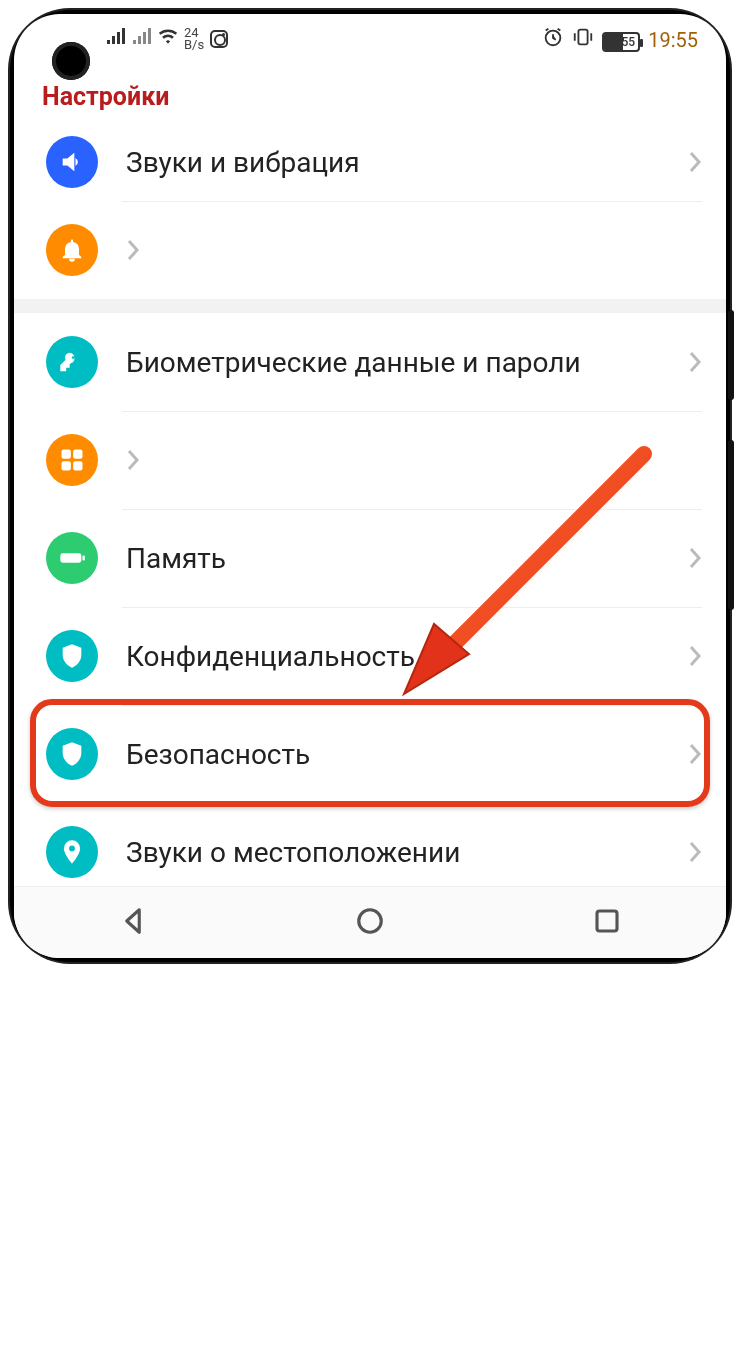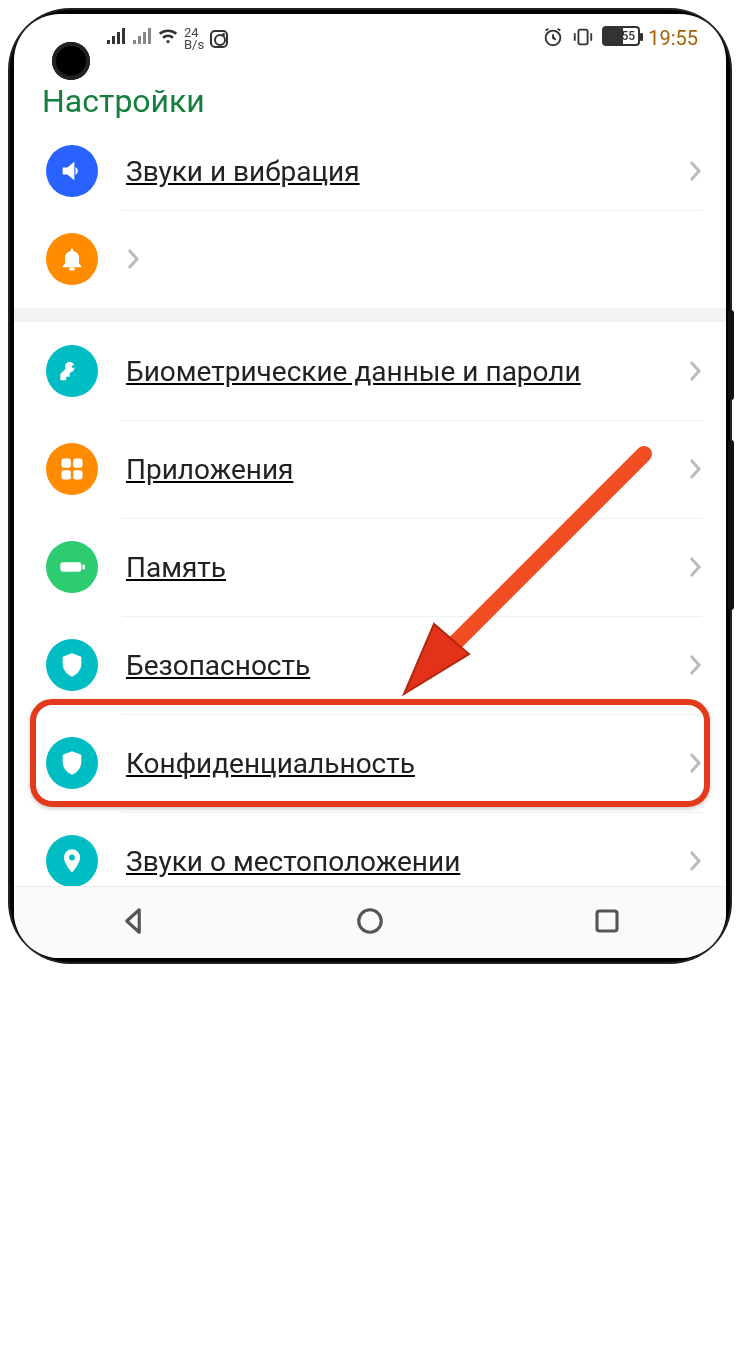--- a/index.html
+++ b/index.html
@@ -52,47 +52,46 @@
   }
   .status-bar {
     height: 50px;
     display: flex;
     align-items: center;
     padding: 0 28px 0 92px;
     font-size: 18px;
     color: #333;
   }
   .status-left { display: flex; align-items: center; gap: 6px; }
-  .status-right { margin-left: auto; display: flex; align-items: flex-start; gap: 8px; }
+  .status-right { margin-left: auto; display: flex; align-items: flex-end; gap: 8px; }
   .sig-icon svg, .wifi-icon svg { width: 20px; height: 18px; }
   .speed-box { display: flex; flex-direction: column; line-height: 0.9; font-size: 13px; color:#444; }
   .ig-icon { width:18px; height:18px; border:2px solid #333; border-radius:5px; position:relative; display:inline-block;}
   .ig-icon::after { content:""; position:absolute; width:8px; height:8px; border:2px solid #333; border-radius:50%; top:2px; left:2px;}
   .ig-icon::before { content:""; position:absolute; width:3px; height:3px; background:#333; border-radius:50%; top:1px; right:1px;}
   .alarm-ic svg, .vib-ic svg {width:22px;height:22px;}
   .batt-box { display:flex; align-items:center; gap:2px; }
   .batt { width:38px; height:20px; border:2px solid #333; border-radius:4px; position:relative; display:flex; align-items:center;}
   .batt::after{content:""; position:absolute; right:-5px; top:5px; width:3px; height:8px; background:#333; border-radius:1px;}
   .batt-fill{ height:100%; width:55%; background:#333; border-radius:1px 0 0 1px;}
   .batt-num{ position:absolute; right:3px; font-size:12px; color:#333; font-weight:500;}
   .clock{font-size:20px; color:#a16207;}
   
   .header {
     padding: 18px 28px 12px 28px;
   }
   .header-title {
-    font-size: 32px;
-    font-weight: 400;
-    color: #15803d;
+    font-size: 25px;
+    font-weight: 700;
+    color: #b91c1c;
   }
   .list-area {
     flex: 1;
     overflow: hidden;
     background: #f97316;
-    text-decoration: underline;
   }
   .group-divider {
     height: 14px;
     background: #f2f2f2;
   }
   .item {
     display: flex;
     align-items: center;
     padding: 0 24px 0 32px;
     min-height: 98px;
@@ -267,59 +266,58 @@
         </div>
         <div class="item">
           <div class="icon-wrap c-orange2">
             <svg viewBox="0 0 24 24">
               <rect x="3" y="3" width="8" height="8" rx="2"></rect>
               <rect x="13" y="3" width="8" height="8" rx="2"></rect>
               <rect x="3" y="13" width="8" height="8" rx="2"></rect>
               <rect x="13" y="13" width="8" height="8" rx="2"></rect>
             </svg>
           </div>
-          <div class="label">Приложения</div>
           <div class="chev"><svg viewBox="0 0 14 24">
               <polyline points="3,3 11,12 3,21"></polyline>
             </svg></div>
         </div>
         <div class="item">
           <div class="icon-wrap c-green">
             <svg viewBox="0 0 24 24">
               <rect x="2" y="8" width="18" height="8" rx="2"></rect>
               <rect x="21" y="10" width="2" height="4"></rect>
             </svg>
           </div>
           <div class="label">Память</div>
+          <div class="chev"><svg viewBox="0 0 14 24">
+              <polyline points="3,3 11,12 3,21"></polyline>
+            </svg></div>
+        </div>
+        <div class="item">
+          <div class="icon-wrap c-teal">
+            <svg viewBox="0 0 24 24">
+              <path d="M12 2l8 3v6c0 5-3.4 9.3-8 11-4.6-1.7-8-6-8-11V5l8-3z"></path>
+              <circle cx="12" cy="10" r="2.5" fill="#00bcc3" fill-opacity="0"></circle>
+              <path fill="#fff" d="M12 7a2.5 2.5 0 110 5 2.5 2.5 0 010-5zm0 6c2.5 0 4.5 1.3 4.5 3v1H7.5v-1c0-1.7 2-3 4.5-3z"></path>
+            </svg>
+          </div>
+          <div class="label">Конфиденциальность</div>
           <div class="chev"><svg viewBox="0 0 14 24">
               <polyline points="3,3 11,12 3,21"></polyline>
             </svg></div>
         </div>
         <div class="item">
           <div class="icon-wrap c-teal">
             <svg viewBox="0 0 24 24">
               <path d="M12 2l8 3v6c0 5-3.4 9.3-8 11-4.6-1.7-8-6-8-11V5l8-3z"></path>
               <path fill="#00bcc3" d="M10.5 14.5l-3-3 1.4-1.4 1.6 1.6 4.6-4.6 1.4 1.4z" transform="scale(0.75) translate(4 4)" fill-opacity="0"></path>
               <path fill="#fff" d="M10.2 15.2l-3.4-3.4 1.5-1.5 1.9 1.9 4.9-4.9 1.5 1.5z"></path>
             </svg>
           </div>
           <div class="label">Безопасность</div>
-          <div class="chev"><svg viewBox="0 0 14 24">
-              <polyline points="3,3 11,12 3,21"></polyline>
-            </svg></div>
-        </div>
-        <div class="item">
-          <div class="icon-wrap c-teal">
-            <svg viewBox="0 0 24 24">
-              <path d="M12 2l8 3v6c0 5-3.4 9.3-8 11-4.6-1.7-8-6-8-11V5l8-3z"></path>
-              <circle cx="12" cy="10" r="2.5" fill="#00bcc3" fill-opacity="0"></circle>
-              <path fill="#fff" d="M12 7a2.5 2.5 0 110 5 2.5 2.5 0 010-5zm0 6c2.5 0 4.5 1.3 4.5 3v1H7.5v-1c0-1.7 2-3 4.5-3z"></path>
-            </svg>
-          </div>
-          <div class="label">Конфиденциальность</div>
           <div class="chev"><svg viewBox="0 0 14 24">
               <polyline points="3,3 11,12 3,21"></polyline>
             </svg></div>
         </div>
         <div class="item">
           <div class="icon-wrap c-teal">
             <svg viewBox="0 0 24 24">
               <path d="M12 2a7 7 0 00-7 7c0 5 7 13 7 13s7-8 7-13a7 7 0 00-7-7zm0 9.5A2.5 2.5 0 1114.5 9 2.5 2.5 0 0112 11.5z"></path>
             </svg>
           </div>

